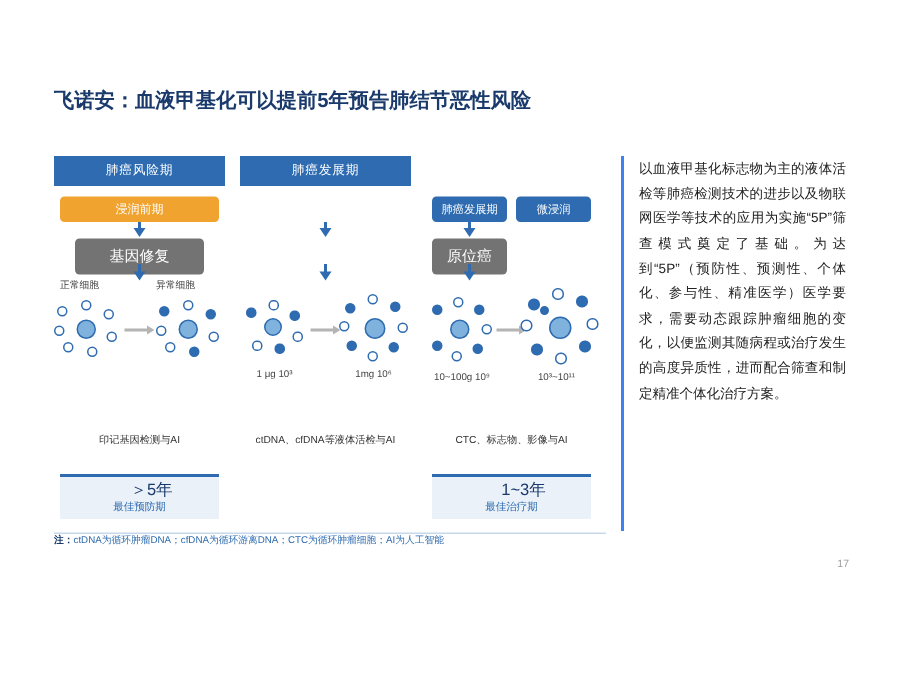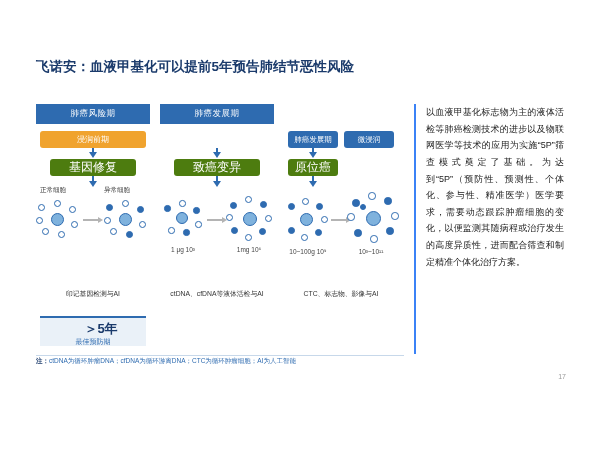--- a/index.html
+++ b/index.html
@@ -101,25 +101,25 @@
     left: 60px;
     width: 50px;
     background: #2e6bb0;
     font-size: 7.5px;
   }
   .sub2-box {
     position: absolute;
     left: 14px;
     top: 55px;
     width: 86px;
-    height: 17px;
+    height: 24px;
     border-radius: 3px;
-    background: #4d7c0f;
+    background: #737373;
     color: #ffffff;
-    font-size: 12px;
+    font-size: 10px;
     display: flex;
     align-items: center;
     justify-content: center;
   }
   .sub2-box.narrow {
     left: 4px;
     width: 50px;
   }
   .arrow-down {
     position: absolute;
@@ -203,23 +203,23 @@
     left: 4px;
     width: 106px;
     height: 30px;
     background: #eaf1f8;
     border-top: 2px solid #2e6bb0;
     text-align: center;
     box-sizing: border-box;
     padding-top: 3px;
   }
   .timebox .t1 {
-    font-size: 13px;
+    font-size: 11px;
     color: #1a3a6b;
-    font-weight: bold;
+    font-weight: normal;
     line-height: 1.2;
     padding-left: 16px;
   }
   .timebox .t2 {
     font-size: 7px;
     color: #2e6bb0;
     line-height: 1.4;
   }
   .note {
     position: absolute;
@@ -320,21 +320,20 @@
         <div class="timebox">
           <div class="t1">＞5年</div>
           <div class="t2">最佳预防期</div>
         </div>
       </div>
 
       <div class="col c1">
         <div class="stage-hd">肺癌发展期</div>
         <div class="arrow-stem" style="left:56px; top:44px; height:5px;"></div>
         <div class="arrow-down" style="left:53px; top:48px;"></div>
-        <div class="sub2-box">致癌变异</div>
         <div class="arrow-stem" style="left:56px; top:72px; height:6px;"></div>
         <div class="arrow-down" style="left:53px; top:77px;"></div>
 
         <div class="cells">
           <div class="cluster" style="left:4px; top:14px; width:38px; height:38px;">
             <div class="dot core" style="left:12px; top:12px; width:12px; height:12px;"></div>
             <div class="dot filled" style="left:0px; top:5px; width:6.5px; height:6.5px;"></div>
             <div class="dot" style="left:15px; top:0px; width:6.5px; height:6.5px;"></div>
             <div class="dot filled" style="left:29px; top:7px; width:6.5px; height:6.5px;"></div>
             <div class="dot" style="left:31px; top:21px; width:6.5px; height:6.5px;"></div>
@@ -399,20 +398,24 @@
             <div class="dot" style="left:-1px; top:21px; width:7.5px; height:7.5px;"></div>
             <div class="dot filled" style="left:12px; top:12px; width:6px; height:6px;"></div>
           </div>
 
           <div class="measure" style="left:0px; top:62px; width:48px;">10~100g 10⁹</div>
           <div class="measure" style="left:60px; top:62px; width:54px;">10³~10¹¹</div>
         </div>
 
         <div class="desc">CTC、标志物、影像与AI</div>
 
+        <div class="timebox">
+          <div class="t1">1~3年</div>
+          <div class="t2">最佳治疗期</div>
+        </div>
       </div>
 
       <div class="note-line"></div>
       <div class="note">
         <b>注：</b><span>ctDNA为循环肿瘤DNA；cfDNA为循环游离DNA；CTC为循环肿瘤细胞；AI为人工智能</span>
       </div>
     </div>
 
     <div class="sidebar">
       <p>以血液甲基化标志物为主的液体活检等肺癌检测技术的进步以及物联网医学等技术的应用为实施“5P”筛查模式奠定了基础。为达到“5P”（预防性、预测性、个体化、参与性、精准医学）医学要求，需要动态跟踪肿瘤细胞的变化，以便监测其随病程或治疗发生的高度异质性，进而配合筛查和制定精准个体化治疗方案。</p>

